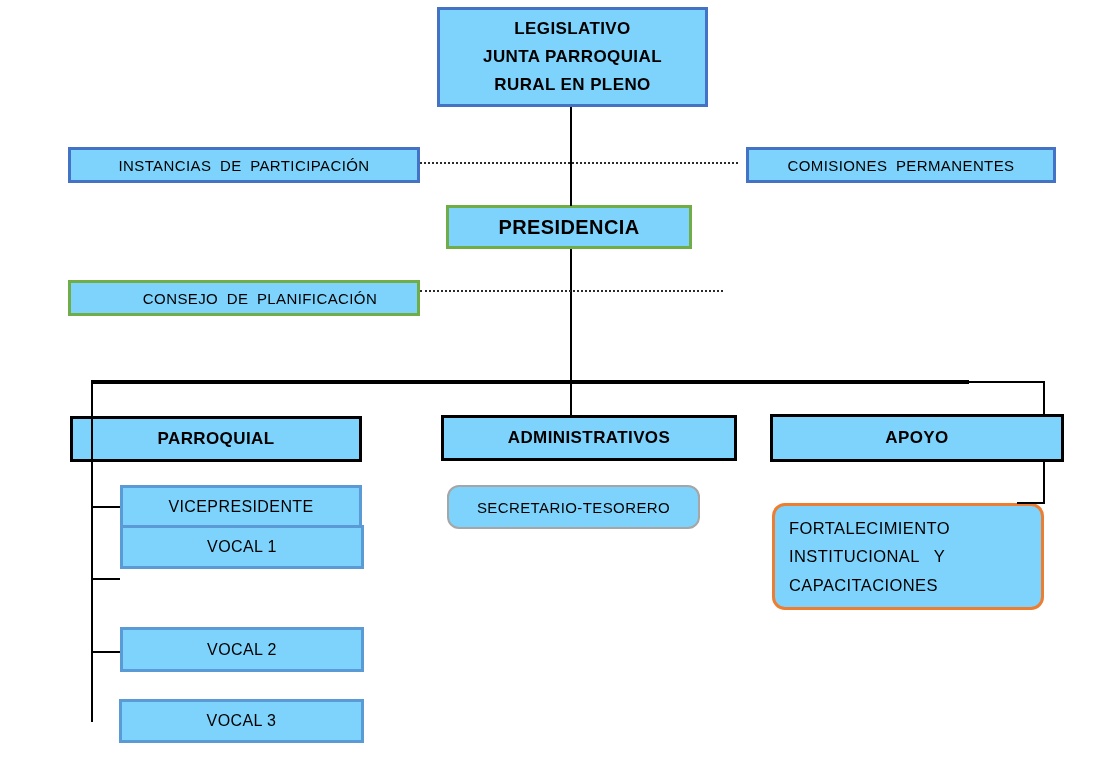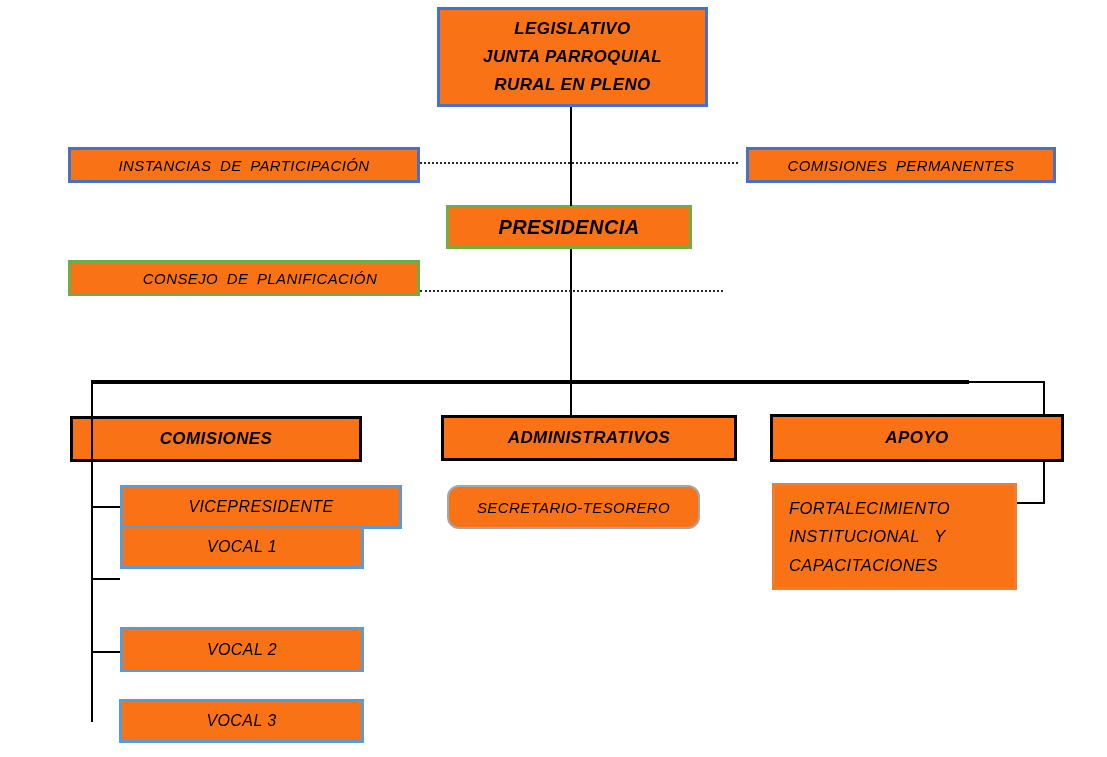--- a/index.html
+++ b/index.html
@@ -15,27 +15,26 @@
     font-family: "Liberation Sans", sans-serif;
     color: #000000;
     overflow: hidden;
   }
   .node {
     position: absolute;
     display: flex;
     align-items: center;
     justify-content: center;
     text-align: center;
-    background: #f97316;
+    background: #7dd3fc;
     border-style: solid;
     box-sizing: border-box;
     white-space: pre-line;
     letter-spacing: 0.4px;
     z-index: 1;
-    font-style: italic;
   }
   .bold  { font-weight: bold; }
   .bw3   { border-width: 3px; }
   .bw2   { border-width: 2px; }
   .fs15  { font-size: 15px; word-spacing: 4px; }
   .fs16  { font-size: 16px; }
   .fs17  { font-size: 17px; }
   .fs20  { font-size: 20px; }
   .root-node { line-height: 1.65; }
   .left-align {
@@ -81,36 +80,36 @@
   <div class="node bw3 bold fs17 root-node" style="left: 437px; top: 7px; width: 271px; height: 100px; border-color: rgb(68, 114, 196);">LEGISLATIVO
 JUNTA PARROQUIAL
 RURAL EN PLENO</div>
 
   <div class="node bw3 fs15" style="left: 68px; top: 147px; width: 352px; height: 36px; border-color: rgb(68, 114, 196);">INSTANCIAS DE PARTICIPACIÓN</div>
 
   <div class="node bw3 fs15" style="left: 738px; top: 147px; width: 310px; height: 36px; border-color: rgb(68, 114, 196); margin-left: 8px;">COMISIONES PERMANENTES</div>
 
   <div class="node bw3 bold fs20" style="left: 446px; top: 205px; width: 246px; height: 44px; border-color: rgb(112, 173, 71);">PRESIDENCIA</div>
 
-  <div class="node bw3 fs15" style="left: 68px; top: 260px; width: 352px; height: 36px; border-color: rgb(112, 173, 71); padding-left: 32px;">CONSEJO DE PLANIFICACIÓN</div>
+  <div class="node bw3 fs15" style="left: 68px; top: 280px; width: 352px; height: 36px; border-color: rgb(112, 173, 71); padding-left: 32px;">CONSEJO DE PLANIFICACIÓN</div>
 
 
-  <div class="node bw3 bold fs17" style="left: 70px; top: 416px; width: 292px; height: 46px; border-color: rgb(0, 0, 0);">COMISIONES</div>
+  <div class="node bw3 bold fs17" style="left: 70px; top: 416px; width: 292px; height: 46px; border-color: rgb(0, 0, 0);">PARROQUIAL</div>
 
   <div class="node bw3 bold fs17" style="left: 426px; top: 415px; width: 296px; height: 46px; border-color: rgb(0, 0, 0); margin-left: 15px;">ADMINISTRATIVOS</div>
 
   <div class="node bw3 bold fs17" style="left: 770px; top: 414px; width: 294px; height: 48px; border-color: rgb(0, 0, 0);">APOYO</div>
 
-  <div class="node bw3 fs16" style="left: 120px; top: 485px; width: 282px; height: 44px; border-color: rgb(91, 155, 213);">VICEPRESIDENTE</div>
+  <div class="node bw3 fs16" style="left: 120px; top: 485px; width: 242px; height: 44px; border-color: rgb(91, 155, 213);">VICEPRESIDENTE</div>
 
   <div class="node bw3 fs16" style="left: 120px; top: 525px; width: 244px; height: 44px; border-color: rgb(91, 155, 213);">VOCAL 1</div>
 
   <div class="node bw3 fs16" style="left: 120px; top: 627px; width: 244px; height: 45px; border-color: rgb(91, 155, 213);">VOCAL 2</div>
 
   <div class="node bw3 fs16" style="left: 119px; top: 699px; width: 245px; height: 44px; border-color: rgb(91, 155, 213);">VOCAL 3</div>
 
   <div class="node bw2 fs15" style="left: 447px; top: 485px; width: 253px; height: 44px; border-color: rgb(166, 166, 166); border-radius: 12px;">SECRETARIO-TESORERO</div>
 
-  <div class="node bw3 left-align" style="left: 772px; top: 483px; width: 245px; height: 107px; border-color: rgb(237, 125, 49);">FORTALECIMIENTO
+  <div class="node bw3 left-align" style="left: 772px; top: 503px; width: 272px; height: 107px; border-color: rgb(237, 125, 49); border-radius: 13px;">FORTALECIMIENTO
 INSTITUCIONAL   Y
 CAPACITACIONES</div>
 
 </div>
 
 </body></html>

